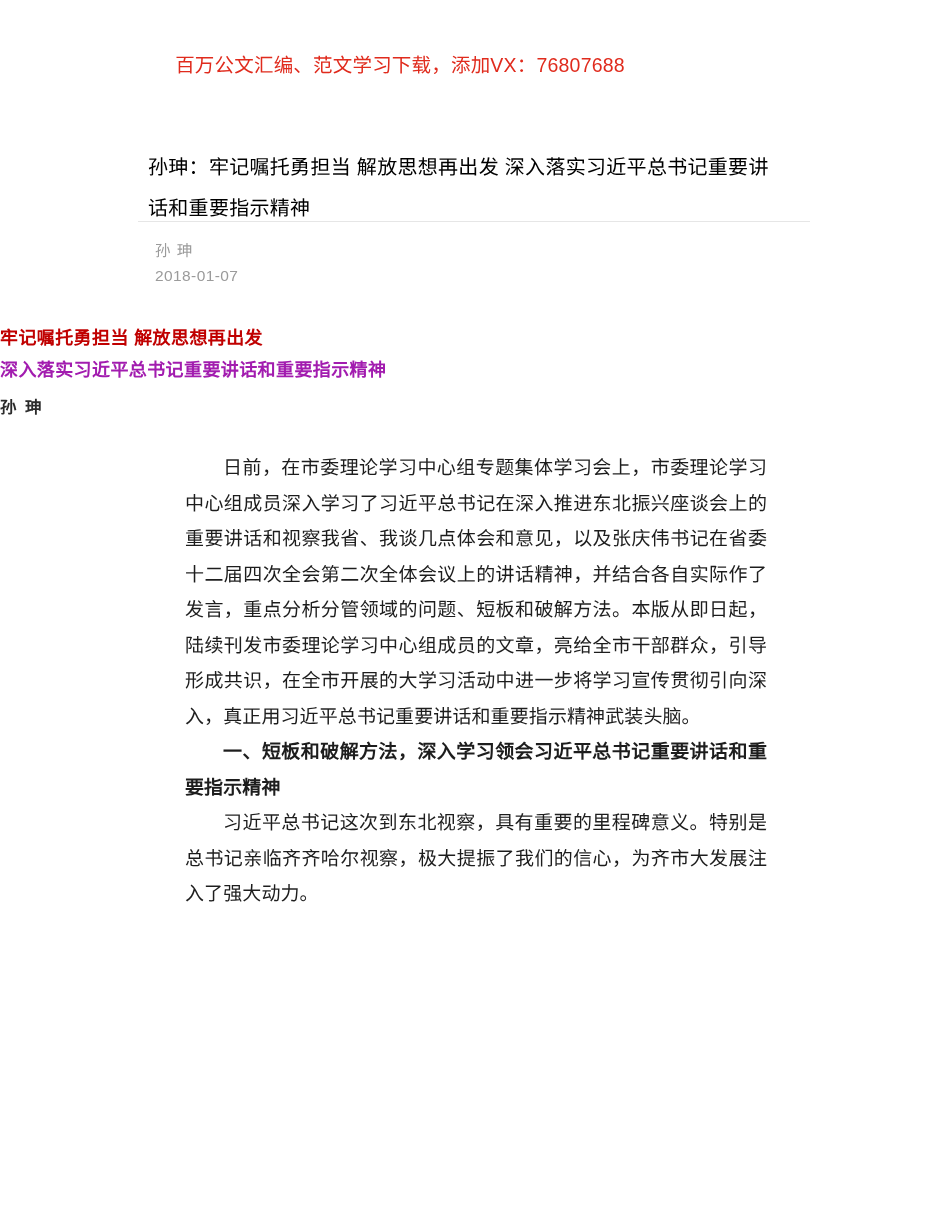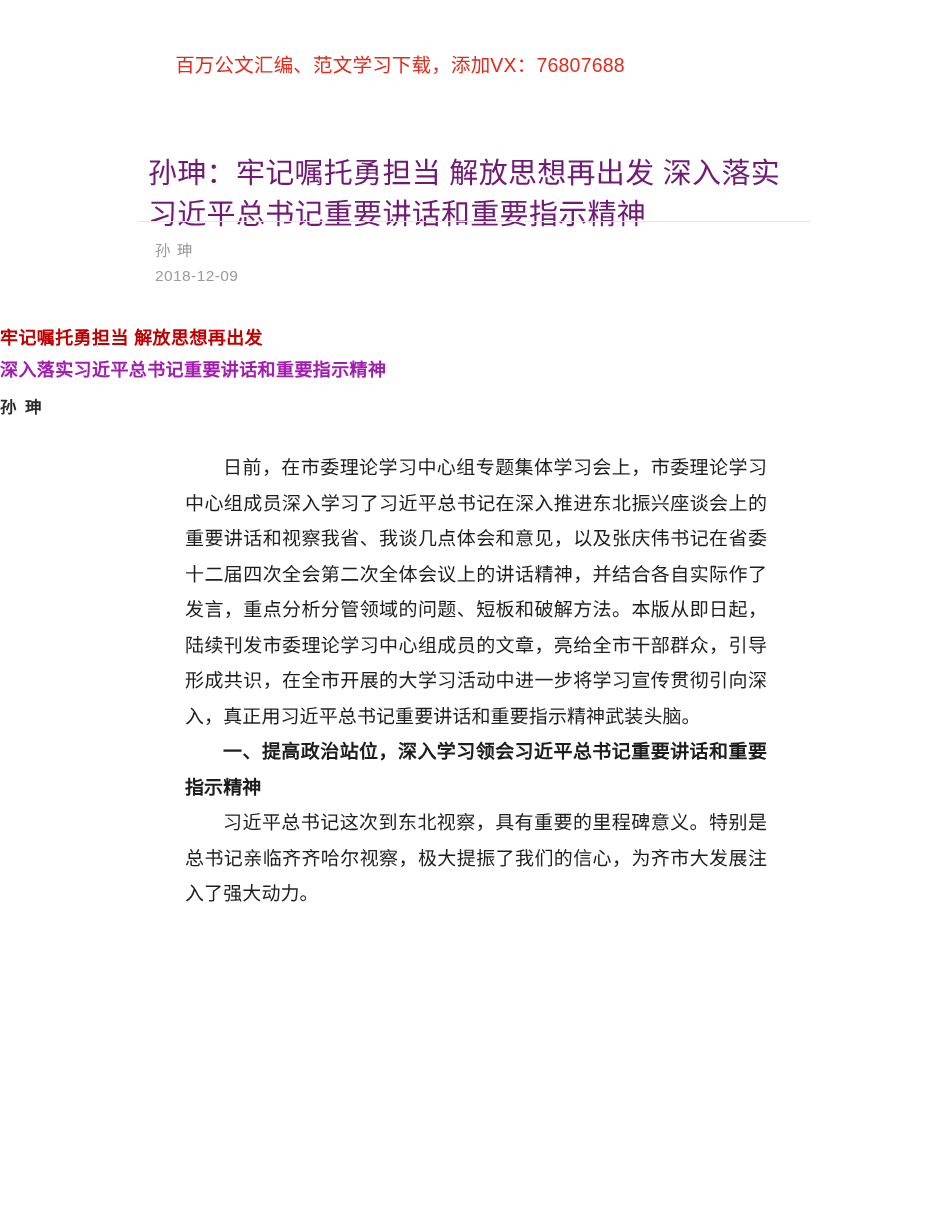--- a/index.html
+++ b/index.html
@@ -39,24 +39,24 @@
     top: 0;
     left: 0;
     width: 950px;
   }
 
   .doc-title {
     position: absolute;
     top: 134px;
     left: 148px;
     width: 640px;
-    font-size: 29px;
+    font-size: 20px;
     font-weight: 400;
     line-height: 41px;
-    color: #701a75;
+    color: #000000;
     letter-spacing: 0.3px;
   }
 
   .title-divider {
     position: absolute;
     top: 221px;
     left: 138px;
     width: 672px;
     height: 1px;
     background: #e6e6e6;
@@ -127,28 +127,28 @@
 <div class="promo-banner" style="color: rgb(224, 43, 29);">百万公文汇编、范文学习下载，添加VX：76807688</div>
 
 <div class="article">
 
   <h1 class="doc-title">孙珅：牢记嘱托勇担当 解放思想再出发 深入落实习近平总书记重要讲话和重要指示精神</h1>
 
   <div class="title-divider"></div>
 
   <div class="meta">
     <span class="meta-author">孙 珅</span>
-    <span class="meta-date">2018-12-09</span>
+    <span class="meta-date">2018-01-07</span>
   </div>
 
   <div class="headline-block">
     <span class="headline-line" style="color: rgb(192, 0, 0);">牢记嘱托勇担当  解放思想再出发</span>
     <span class="headline-line" style="color: #a21caf;">深入落实习近平总书记重要讲话和重要指示精神</span>
     <span class="headline-byline">孙 珅</span>
   </div>
 
   <div class="body-copy">
       <p class="para">日前，在市委理论学习中心组专题集体学习会上，市委理论学习中心组成员深入学习了习近平总书记在深入推进东北振兴座谈会上的重要讲话和视察我省、我谈几点体会和意见，以及张庆伟书记在省委十二届四次全会第二次全体会议上的讲话精神，并结合各自实际作了发言，重点分析分管领域的问题、短板和破解方法。本版从即日起，陆续刊发市委理论学习中心组成员的文章，亮给全市干部群众，引导形成共识，在全市开展的大学习活动中进一步将学习宣传贯彻引向深入，真正用习近平总书记重要讲话和重要指示精神武装头脑。</p>
-      <p class="para heading">一、提高政治站位，深入学习领会习近平总书记重要讲话和重要指示精神</p>
+      <p class="para heading">一、短板和破解方法，深入学习领会习近平总书记重要讲话和重要指示精神</p>
       <p class="para">习近平总书记这次到东北视察，具有重要的里程碑意义。特别是总书记亲临齐齐哈尔视察，极大提振了我们的信心，为齐市大发展注入了强大动力。</p>
     </div>
 
 </div>
 
 </body></html>

